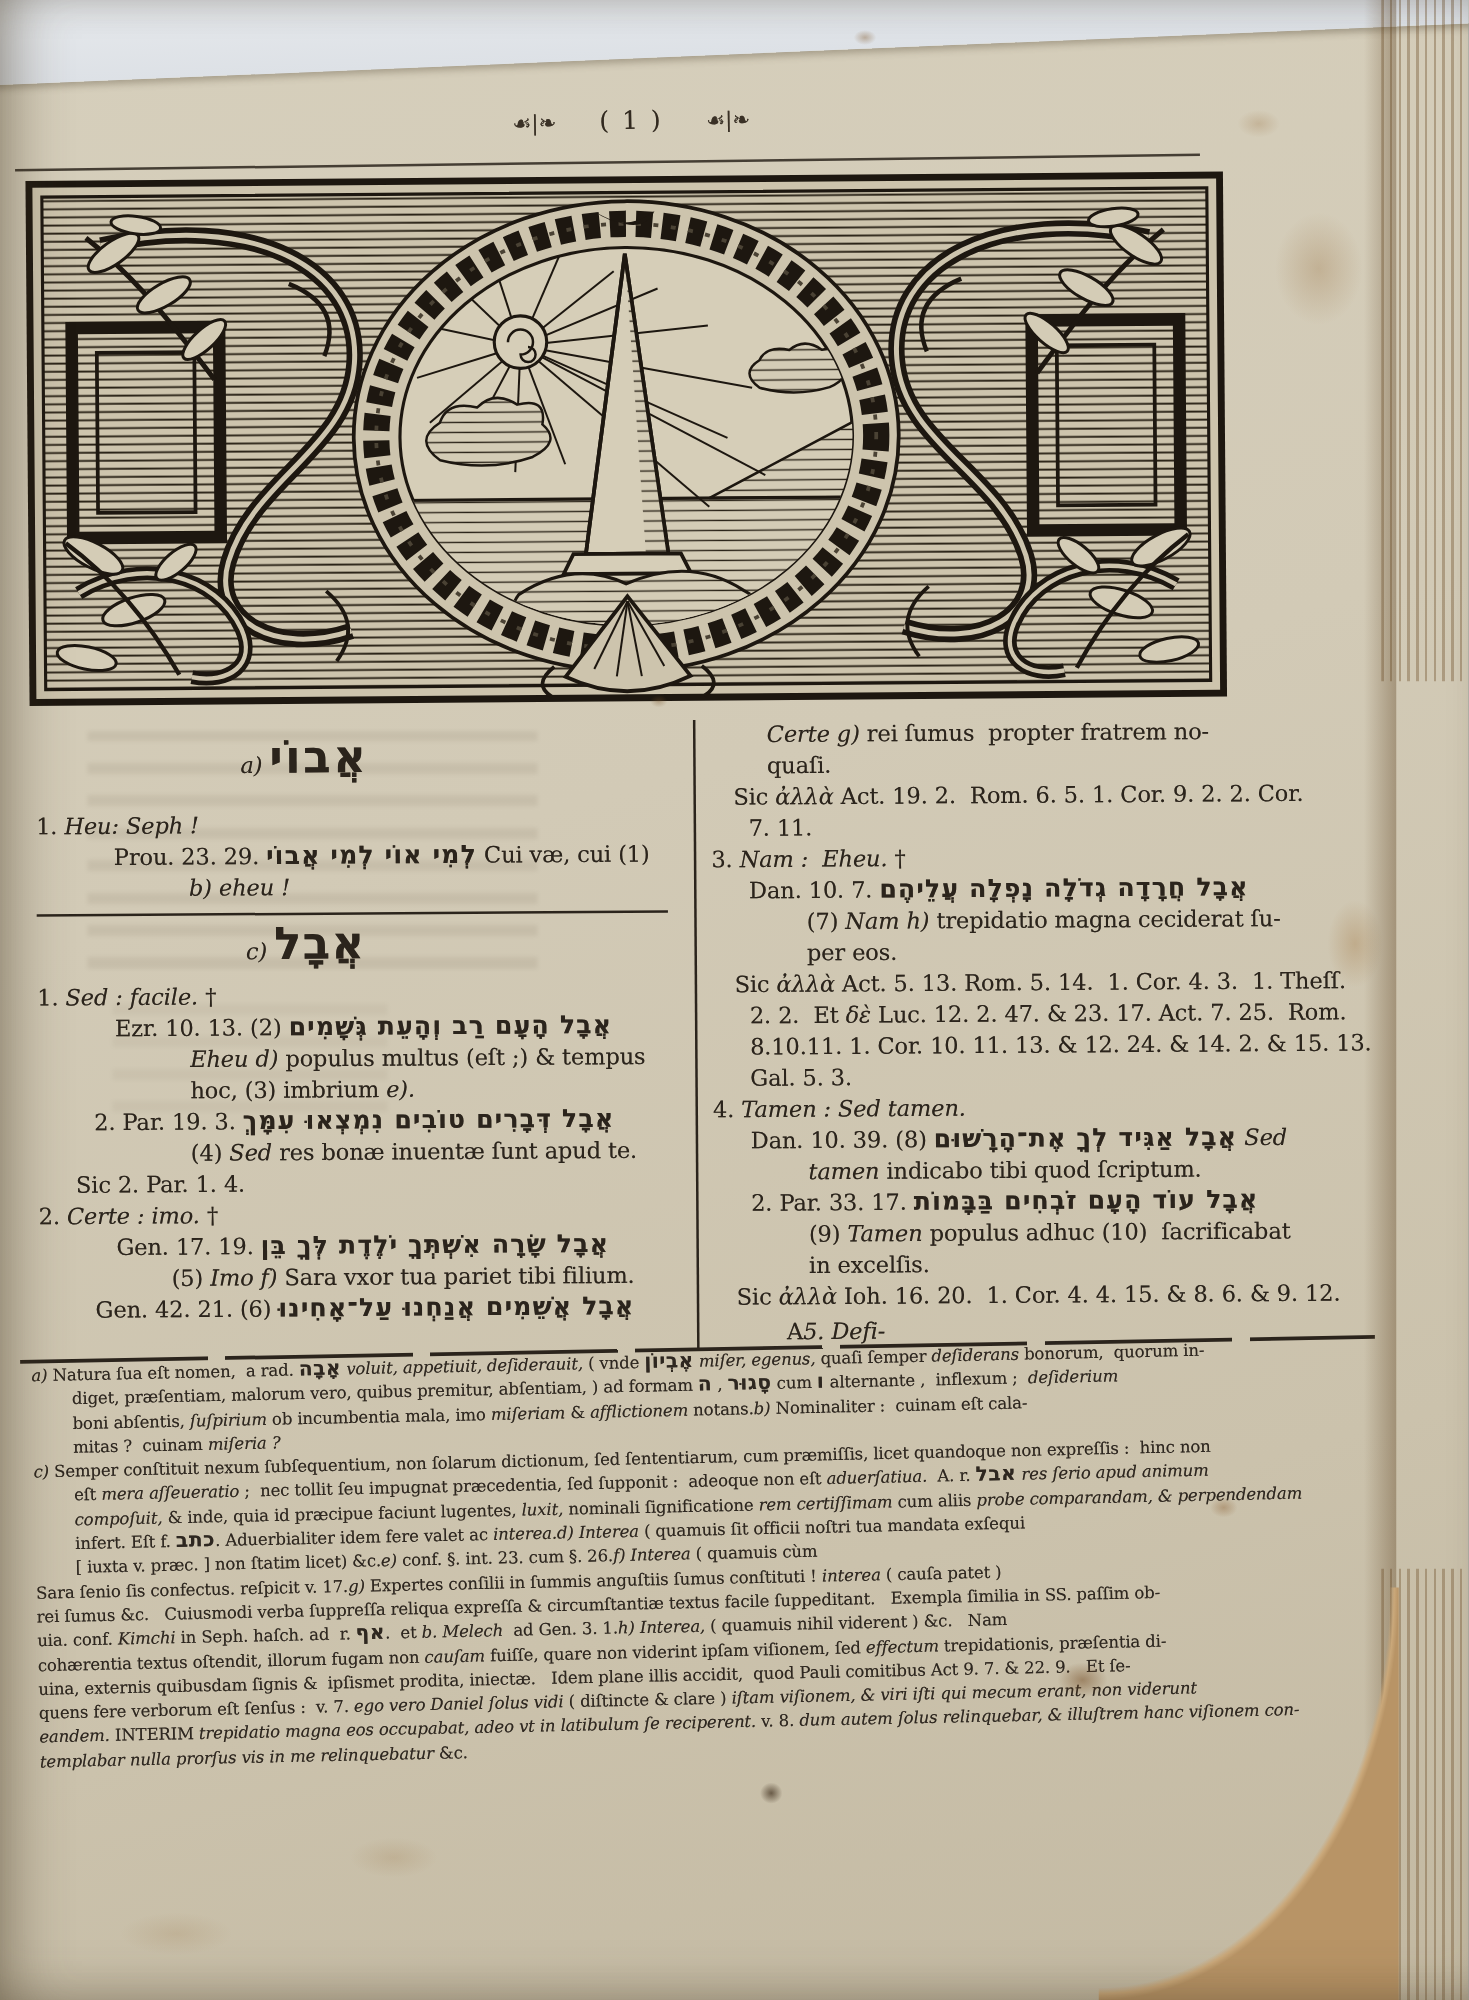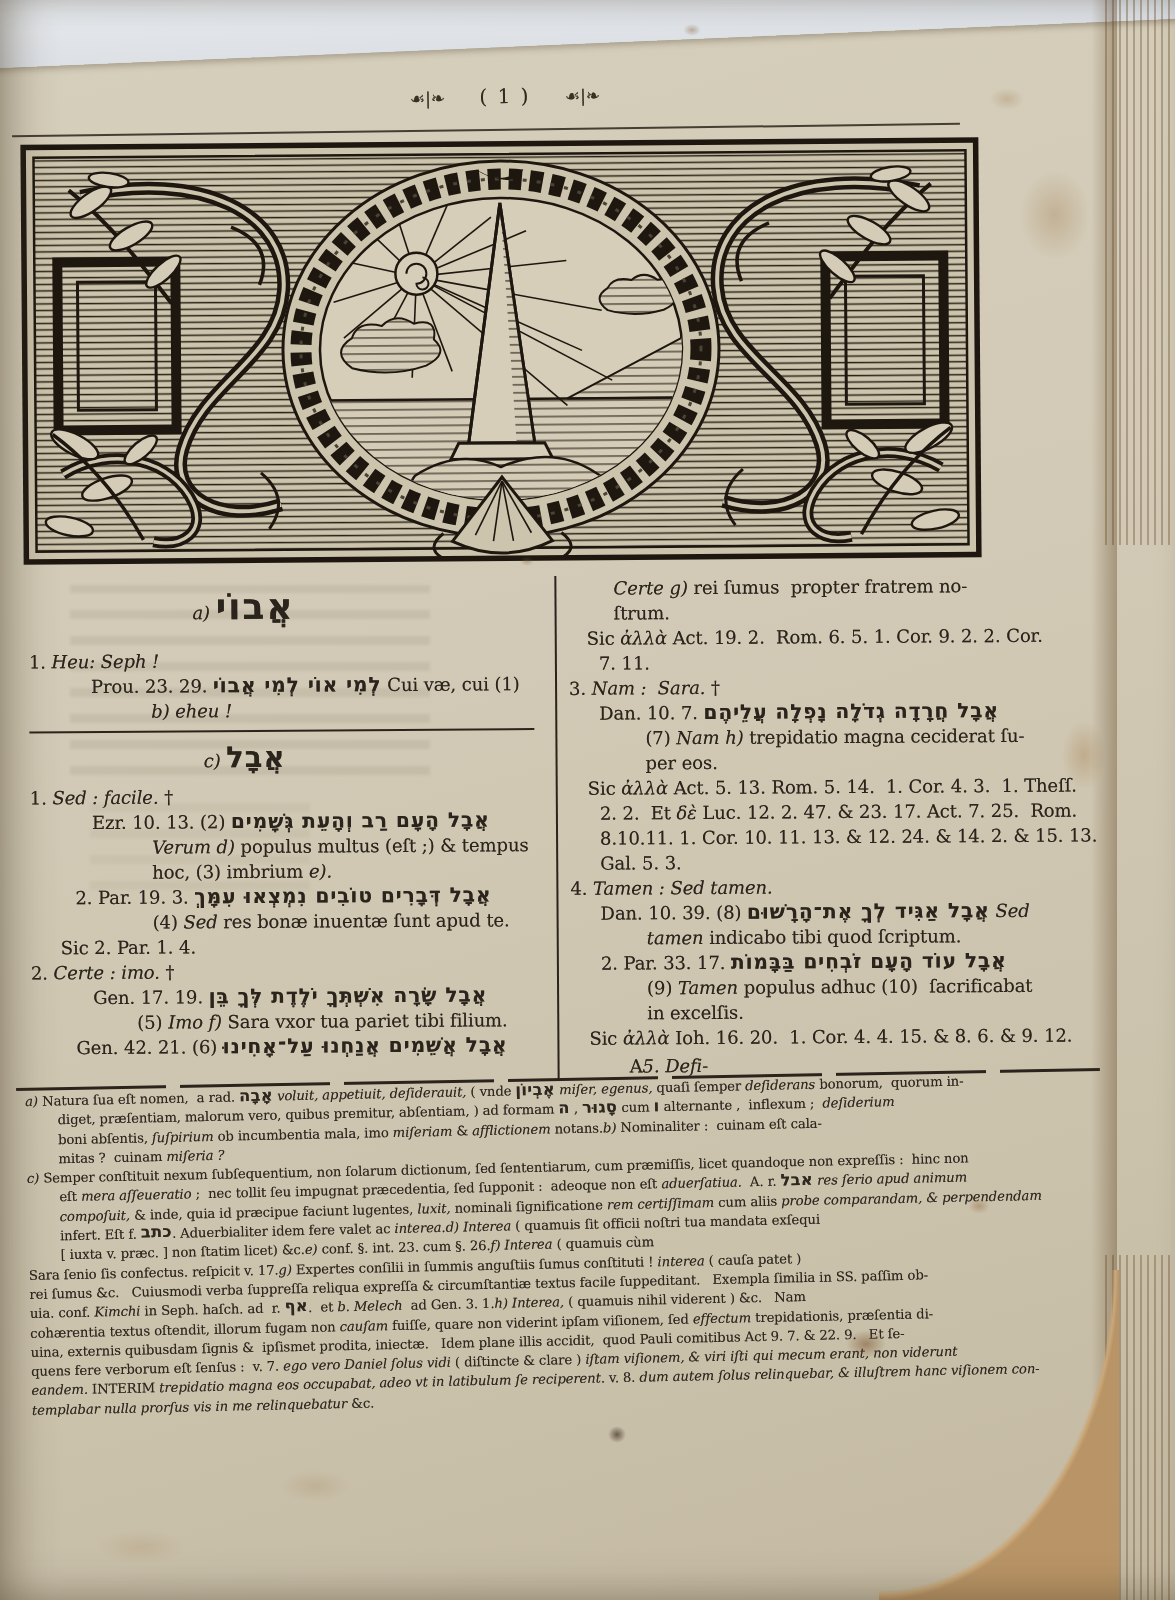--- a/index.html
+++ b/index.html
@@ -46,21 +46,21 @@
   .ln.i4{margin-left:62px;}.ln.i5{margin-left:76px;}.ln.i6{margin-left:106px;}.ln.i7{margin-left:122px;}
   .ln.fn1{margin-left:32px;}
   .ln.sig{margin-top:3px;}
   .ln.sig span:first-child{margin-left:58px;}
   .ln.sig span:last-child{margin-right:6px;font-style:italic;}
   .i{font-style:italic;}
   .g{font-style:italic;}
   .h{font-family:"DejaVu Sans", "Liberation Sans", sans-serif;font-weight:bold;font-size:20px;line-height:1;letter-spacing:1px;}
   .h2{font-family:"DejaVu Sans", "Liberation Sans", sans-serif;font-weight:bold;font-size:16px;line-height:1;letter-spacing:.5px;}
   .hb{font-family:"DejaVu Sans", "Liberation Sans", sans-serif;font-weight:bold;font-size:36px;line-height:1;letter-spacing:2px;}
-  .hm{font-family:"DejaVu Sans", "Liberation Sans", sans-serif;font-weight:bold;font-size:29px;line-height:1;letter-spacing:1px;}
+  .hm{font-family:"DejaVu Sans", "Liberation Sans", sans-serif;font-weight:bold;font-size:36px;line-height:1;letter-spacing:1px;}
   .rule-fn{position:absolute;top:1078px;left:16px;width:1084px;height:2.5px;transform:rotate(-1.05deg);
     background:repeating-linear-gradient(90deg,#2b241c 0 150px,rgba(0,0,0,0) 150px 164px);}
   .fns{position:absolute;top:1092px;left:25px;width:1078px;transform:rotate(-1.25deg);transform-origin:left top;color:#2e2720;}
   
   .cols,.fns,.header{text-shadow:0 0 .4px rgba(43,36,28,.55);}
   
   .stain{position:absolute;border-radius:50%;pointer-events:none;}
   .ghost{position:absolute;pointer-events:none;opacity:.09;filter:blur(1.5px);
     background:repeating-linear-gradient(0deg, #5a4b37 0 9px, rgba(0,0,0,0) 9px 26px);}
   svg .leaf{fill:#d4ccb6;stroke:#1d1710;stroke-width:2.4;}
@@ -191,36 +191,36 @@
   <div class="cols">
     <div class="colL">
         <div class="ln ctr hw"><span class="i">a) </span><span class="hb">אֲבוֹי</span></div>
         <div class="ln i0"><span class="r">1. </span><span class="i">Heu: Seph !</span></div>
         <div class="ln i4"><span class="r">Prou. 23. 29. </span><span class="h">לְמִי אוֹי לְמִי אֲבוֹי</span><span class="r"> Cui væ, cui (1)</span></div>
         <div class="ln i7"><span class="i">b) eheu !</span></div>
         <div class="ln hr"></div>
         <div class="ln ctr hw2"><span class="i">c) </span><span class="hm">אֲבָל</span></div>
         <div class="ln i0"><span class="r">1. </span><span class="i">Sed : facile.</span><span class="r"> †</span></div>
         <div class="ln i4"><span class="r">Ezr. 10. 13. </span><span class="h">אֲבָל הָעָם רַב וְהָעֵת גְּשָׁמִים</span><span class="r"> (2)</span></div>
-        <div class="ln i7"><span class="i">Verum d)</span><span class="r"> populus multus (eſt ;) &amp; tempus</span></div>
+        <div class="ln i7"><span class="i">Eheu d)</span><span class="r"> populus multus (eſt ;) &amp; tempus</span></div>
         <div class="ln i7"><span class="r">hoc, (3) imbrium </span><span class="i">e).</span></div>
         <div class="ln i3"><span class="r">2. Par. 19. 3. </span><span class="h">אֲבָל דְּבָרִים טוֹבִים נִמְצְאוּ עִמָּךְ</span></div>
         <div class="ln i7"><span class="r">(4) </span><span class="i">Sed</span><span class="r"> res bonæ inuentæ ſunt apud te.</span></div>
         <div class="ln i2"><span class="r">Sic 2. Par. 1. 4.</span></div>
         <div class="ln i0"><span class="r">2. </span><span class="i">Certe : imo.</span><span class="r"> †</span></div>
         <div class="ln i4"><span class="r">Gen. 17. 19. </span><span class="h">אֲבָל שָׂרָה אִשְׁתְּךָ יֹלֶדֶת לְּךָ בֵּן</span></div>
         <div class="ln i6"><span class="r">(5) </span><span class="i">Imo f)</span><span class="r"> Sara vxor tua pariet tibi filium.</span></div>
         <div class="ln i3"><span class="r">Gen. 42. 21. </span><span class="h">אֲבָל אֲשֵׁמִים אֲנַחְנוּ עַל־אָחִינוּ</span><span class="r"> (6)</span></div>
       </div>
     <div class="colR">
         <div class="ln i3"><span class="i">Certe g)</span><span class="r"> rei ſumus  propter fratrem no-</span></div>
-        <div class="ln i3"><span class="r">ſtrum.</span></div>
+        <div class="ln i3"><span class="r">quaſi.</span></div>
         <div class="ln i1"><span class="r">Sic </span><span class="g">ἀλλὰ</span><span class="r"> Act. 19. 2.  Rom. 6. 5. 1. Cor. 9. 2. 2. Cor.</span></div>
         <div class="ln i2"><span class="r">7. 11.</span></div>
-        <div class="ln i0"><span class="r">3. </span><span class="i">Nam :  Sara.</span><span class="r"> †</span></div>
+        <div class="ln i0"><span class="r">3. </span><span class="i">Nam :  Eheu.</span><span class="r"> †</span></div>
         <div class="ln i2"><span class="r">Dan. 10. 7. </span><span class="h">אֲבָל חֲרָדָה גְדֹלָה נָפְלָה עֲלֵיהֶם</span></div>
         <div class="ln i5"><span class="r">(7) </span><span class="i">Nam h)</span><span class="r"> trepidatio magna ceciderat ſu-</span></div>
         <div class="ln i5"><span class="r">per eos.</span></div>
         <div class="ln i1"><span class="r">Sic </span><span class="g">ἀλλὰ</span><span class="r"> Act. 5. 13. Rom. 5. 14.  1. Cor. 4. 3.  1. Theſſ.</span></div>
         <div class="ln i2"><span class="r">2. 2.  Et </span><span class="g">δὲ</span><span class="r"> Luc. 12. 2. 47. &amp; 23. 17. Act. 7. 25.  Rom.</span></div>
         <div class="ln i2"><span class="r">8.10.11. 1. Cor. 10. 11. 13. &amp; 12. 24. &amp; 14. 2. &amp; 15. 13.</span></div>
         <div class="ln i2"><span class="r">Gal. 5. 3.</span></div>
         <div class="ln i0"><span class="r">4. </span><span class="i">Tamen : Sed tamen.</span></div>
         <div class="ln i2"><span class="r">Dan. 10. 39. </span><span class="h">אֲבָל אַגִּיד לְךָ אֶת־הָרָשׁוּם</span><span class="r"> (8) </span><span class="i">Sed</span></div>
         <div class="ln i5"><span class="i">tamen</span><span class="r"> indicabo tibi quod ſcriptum.</span></div>

